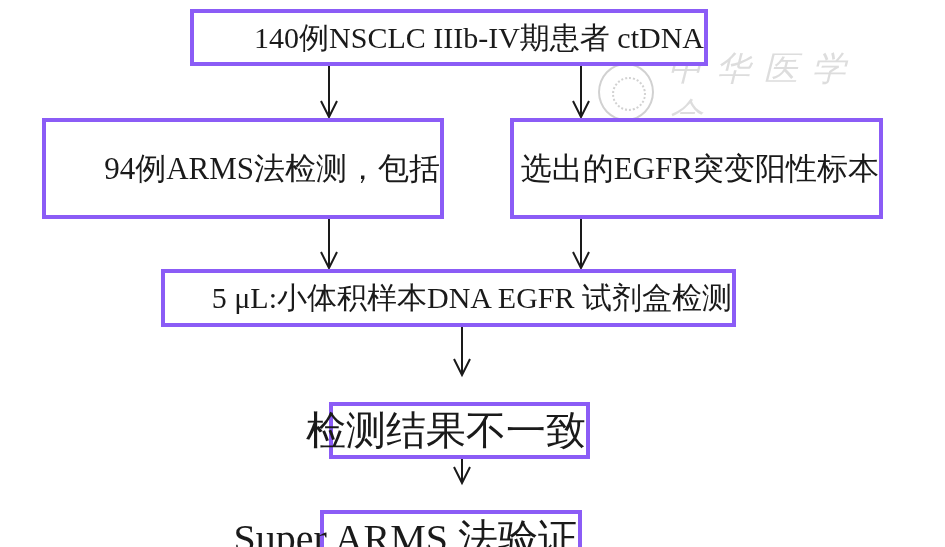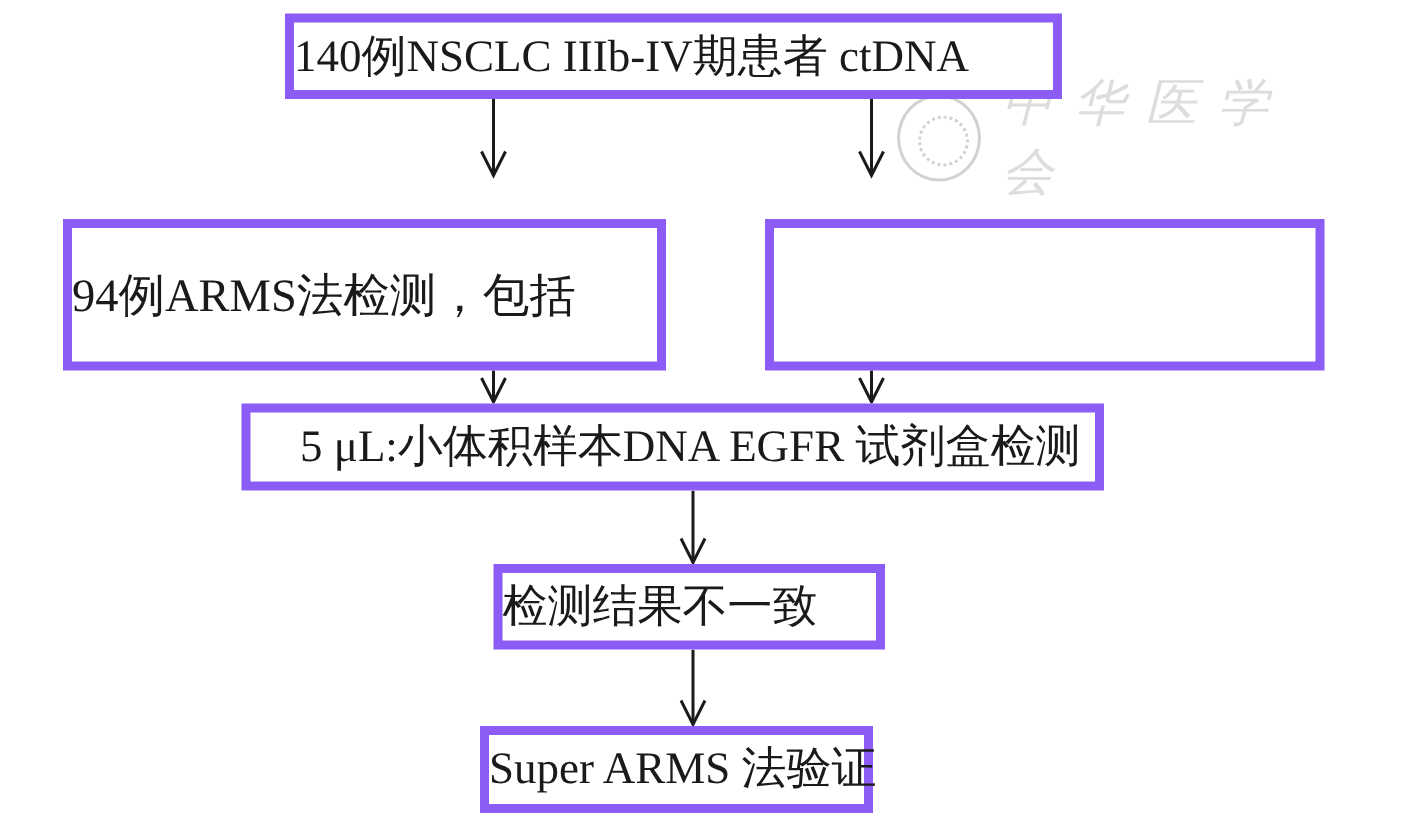--- a/index.html
+++ b/index.html
@@ -1,24 +1,24 @@
 <!DOCTYPE html>
 <html><head>
 <meta charset="utf-8">
 <style>
   html, body { margin: 0; padding: 0; background: #ffffff; }
   body { width: 945px; height: 547px; position: relative; overflow: hidden;
          font-family: "Liberation Serif", "DejaVu Serif", serif; color: #1a1a1a; }
-  .box { position: absolute; box-sizing: border-box; border: 6px solid #8b5cf6;
-         background: #fff; display: flex; flex-direction: column; align-items: flex-start;
+  .box { position: absolute; box-sizing: border-box; border: 4px solid #8b5cf6;
+         background: #fff; display: flex; flex-direction: column; align-items: flex-end;
          justify-content: center; text-align: center; line-height: 1.2; }
   .box span { display: block; white-space: nowrap; }
   .fs-top { font-size: 30px; }
-  .fs-mid { font-size: 31px; margin-top: 28px; }
-  .fs-low { font-size: 30px; }
+  .fs-mid { font-size: 31px; }
+  .fs-low { font-size: 40px; margin-top: 26px; }
   #b1 { left: 190px; top: 9px;   width: 518px; height: 57px; }
   #b2 { left: 42px;  top: 118px; width: 402px; height: 101px; }
   #b3 { left: 510px; top: 118px; width: 373px; height: 101px; }
   #b4 { left: 161px; top: 269px; width: 575px; height: 58px; padding-left: 33px; }
   #b5 { left: 329px; top: 376px; width: 261px; height: 57px; }
   #b6 { left: 320px; top: 484px; width: 262px; height: 58px; }
   svg.arrows { position: absolute; left: 0; top: 0; }
   .watermark { position: absolute; left: 598px; top: 62px; width: 300px; height: 60px;
                display: flex; align-items: center; opacity: 0.45; }
   .wm-logo { width: 58px; height: 58px; border-radius: 50%; border: 2px solid #9a9a9a;
@@ -67,20 +67,21 @@
 
 <div class="box fs-top" id="b1">
   <span>140例NSCLC  IIIb-IV期患者 ctDNA</span>
 </div>
 
 <div class="box fs-mid" id="b2">
   <span>94例ARMS法检测，包括</span>
 </div>
 
 <div class="box fs-mid" id="b3">
+  <span>选出的EGFR突变阳性标本</span>
 </div>
 
 <div class="box fs-top" id="b4">
   <span>5 μL:小体积样本DNA EGFR  试剂盒检测</span>
 </div>
 
 <div class="box fs-low" id="b5">
   <span>检测结果不一致</span>
 </div>
 

